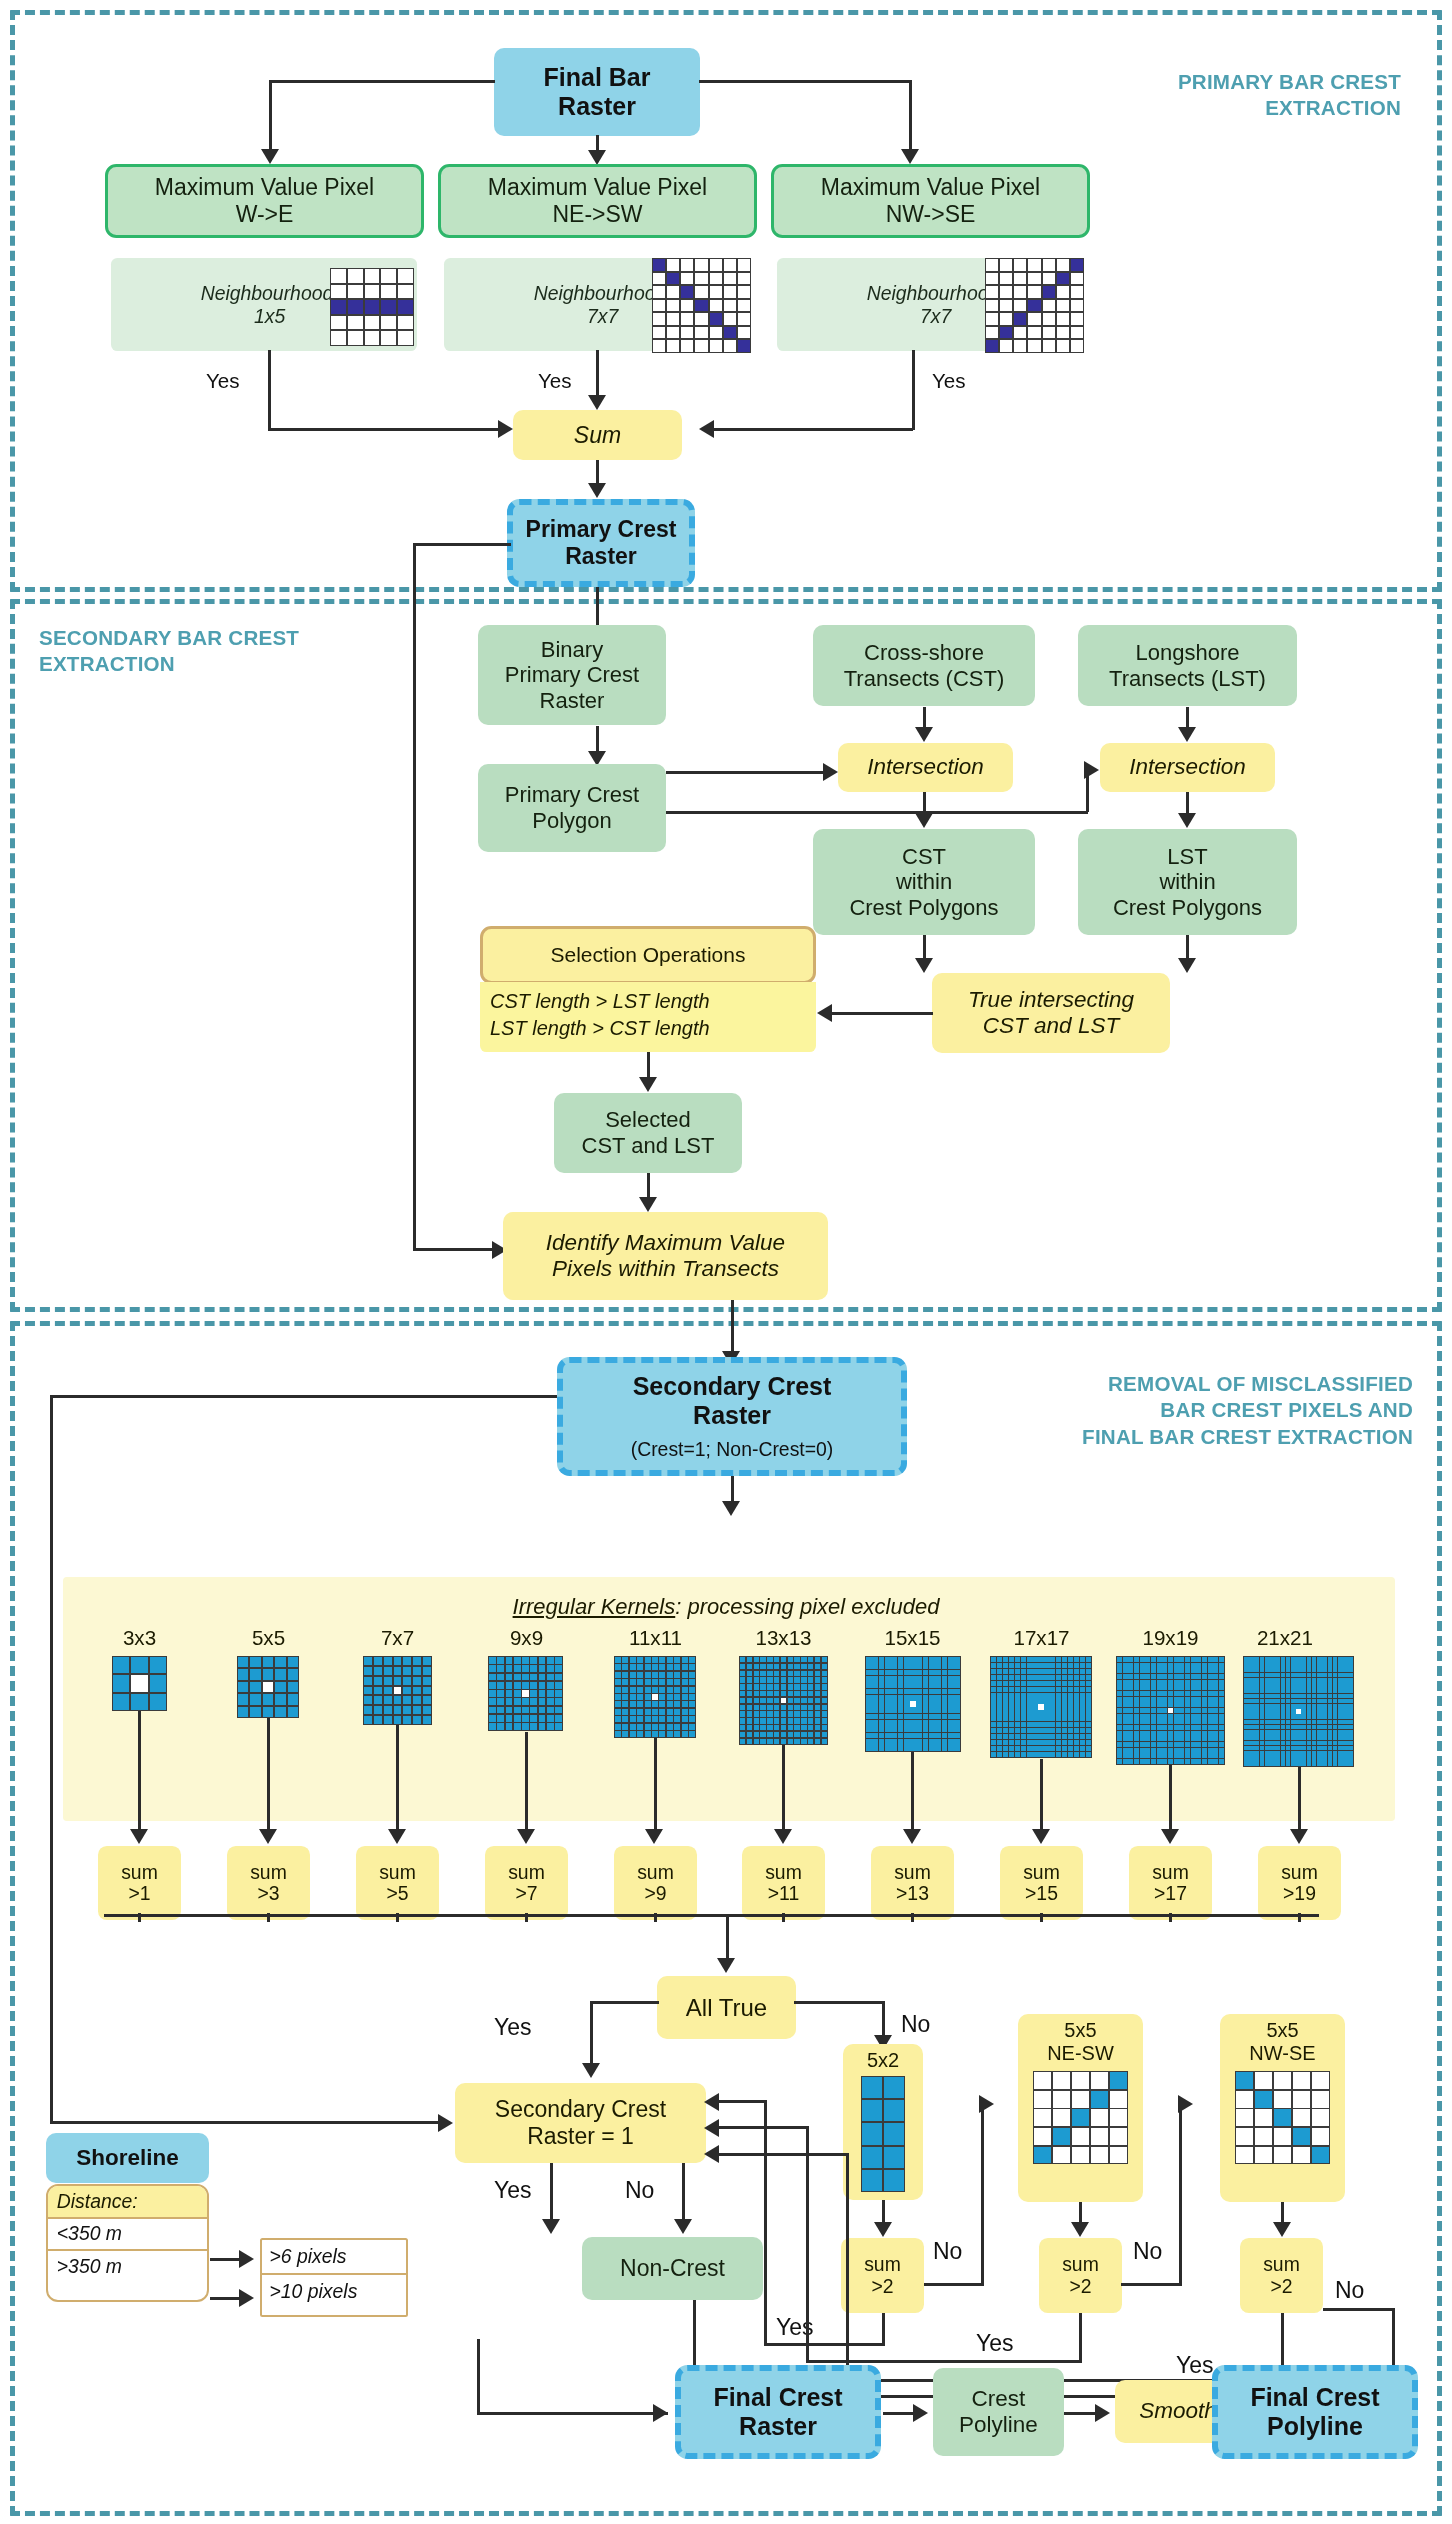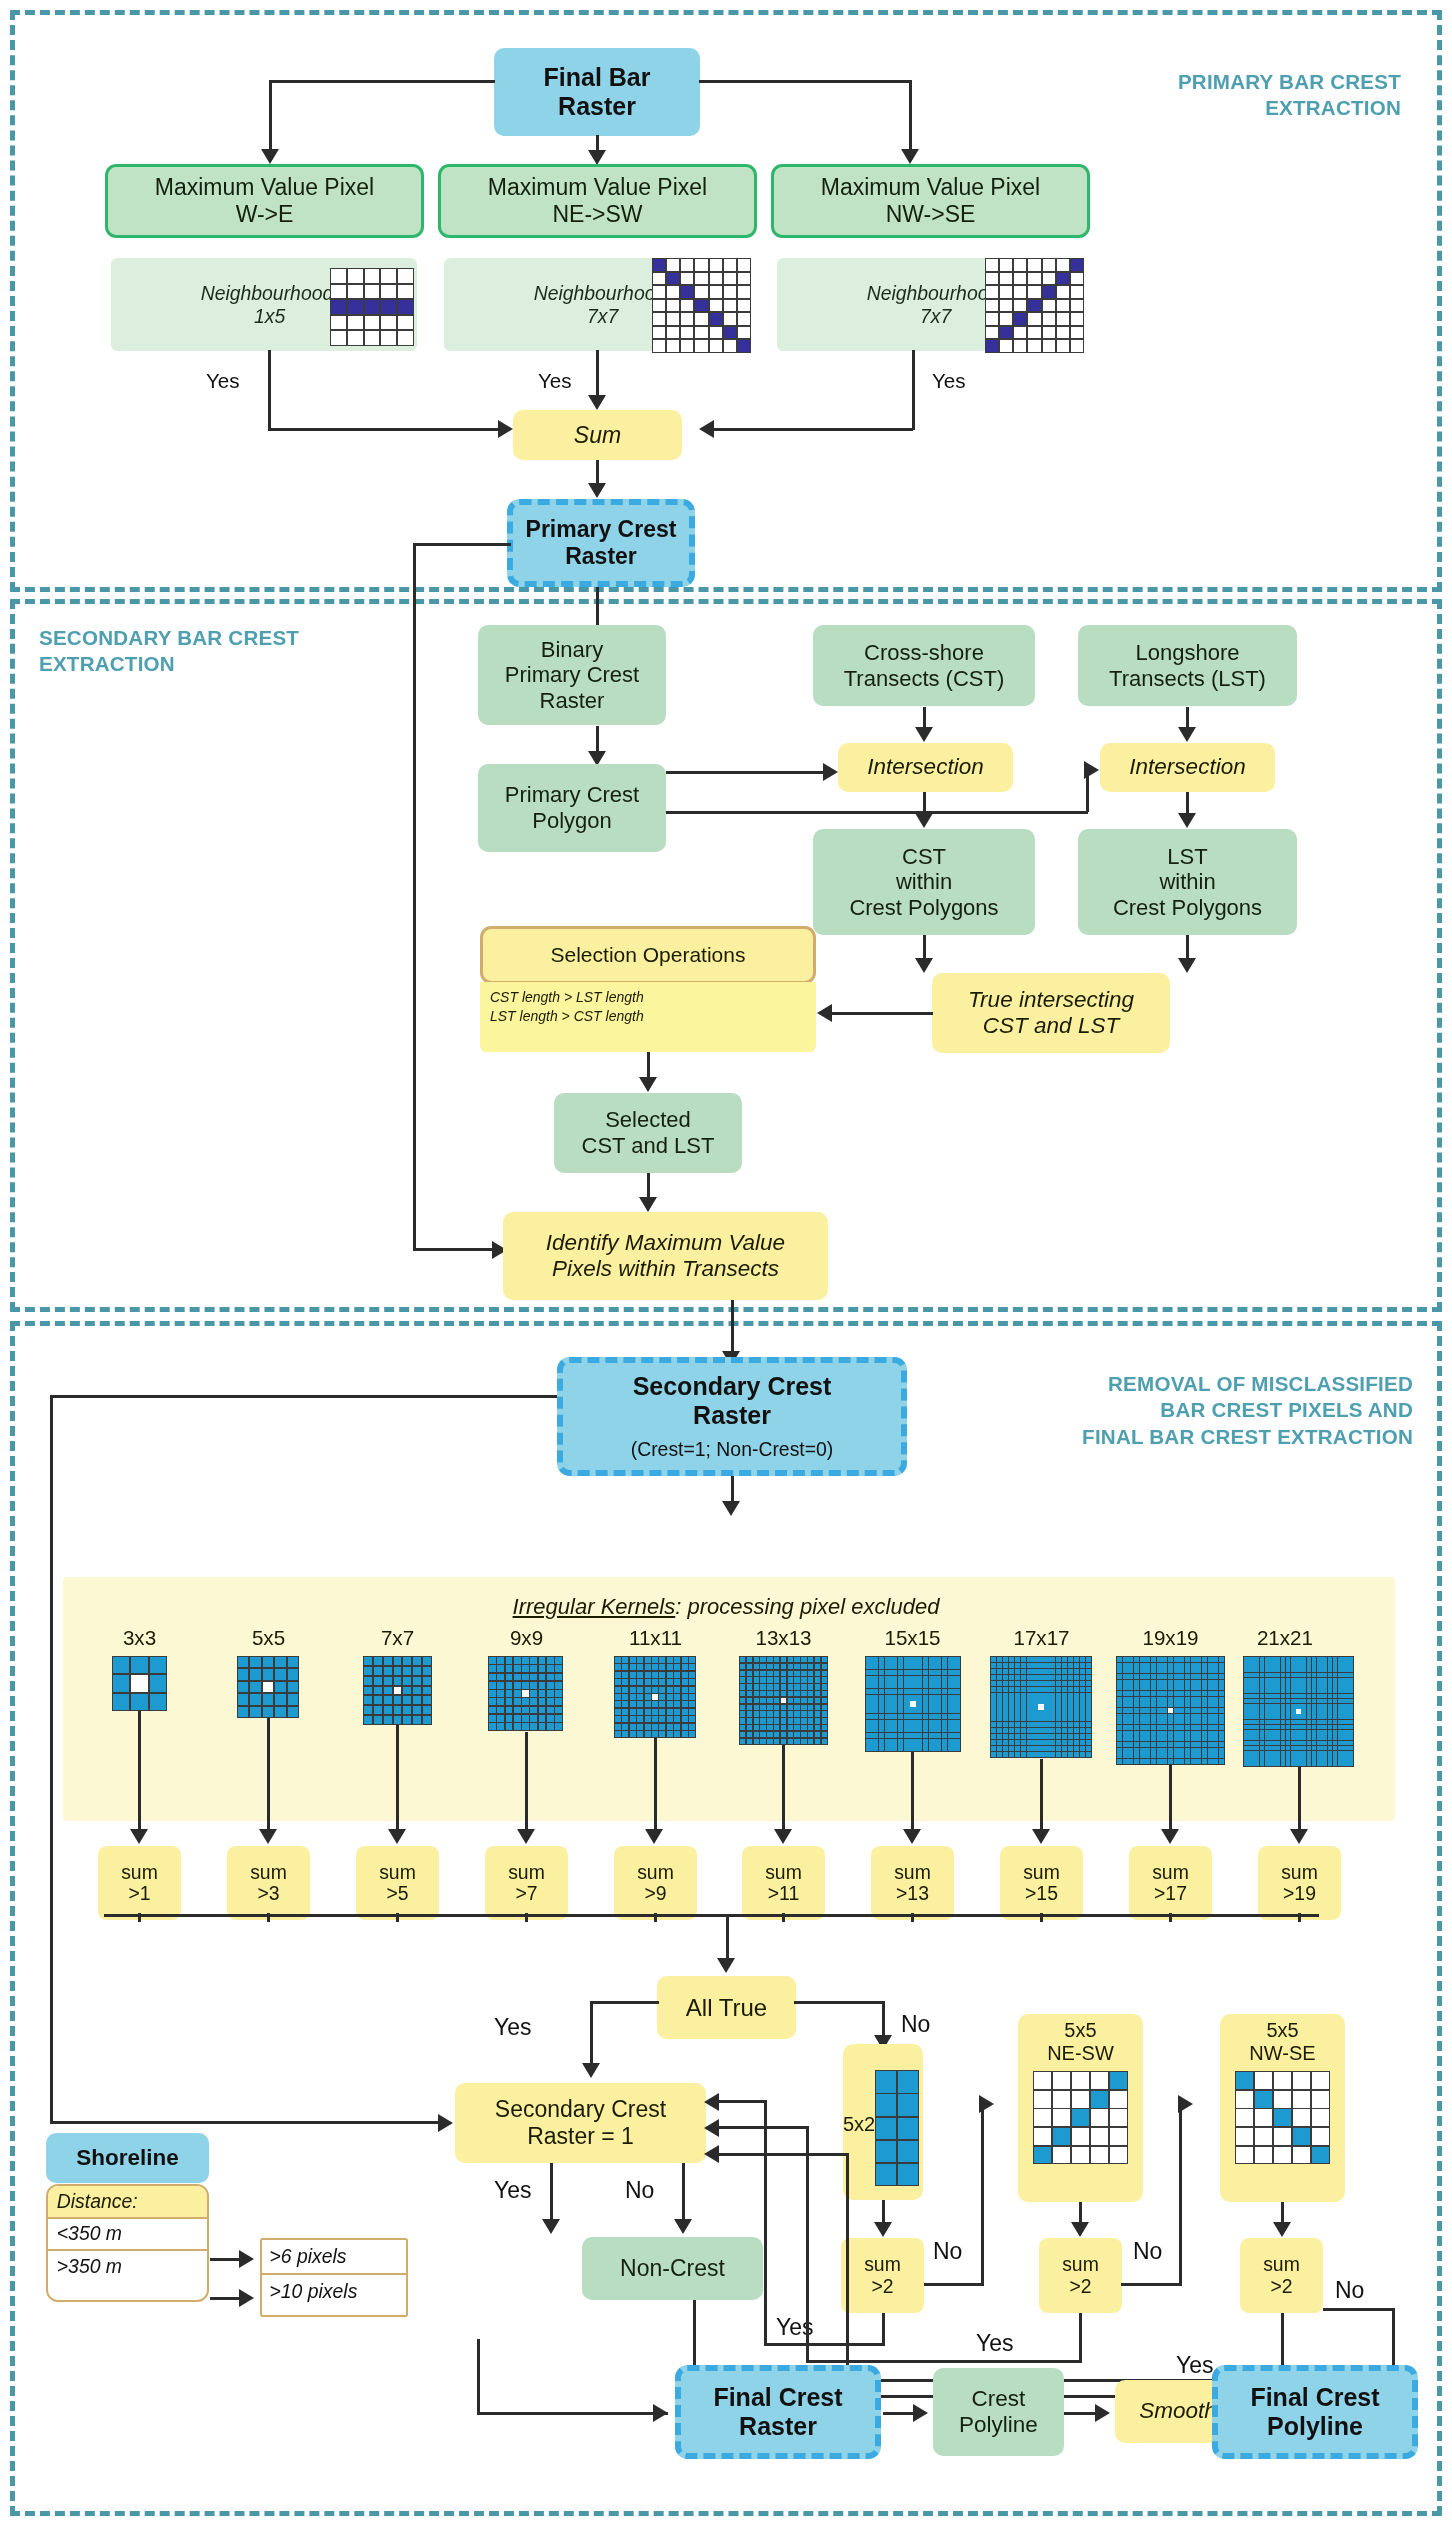--- a/index.html
+++ b/index.html
@@ -56,21 +56,21 @@
   .dt-head{background:#fbf0a0;font-style:italic;font-size:19.4px;padding:3.8px 0 3.8px 8.8px;color:#1b1b00;border-bottom:2.5px solid #d0ad6d;}
   .dt-row{font-style:italic;font-size:19.4px;padding:3.8px 0 3.8px 8.8px;color:#111;}
   .dt-row.bord{border-bottom:2.5px solid #d0ad6d;}
 
   .px-table{position:absolute;border:2.5px solid #d0ad6d;border-radius:2.5px;background:#fff;box-sizing:border-box;overflow:hidden;}
   .px-row{font-style:italic;font-size:19.4px;padding:5px 0 5px 7.5px;color:#111;}
   .px-row.bord{border-bottom:2.5px solid #d0ad6d;}
 
   .sel-head{position:absolute;background:#fbf0a0;border:3.1px solid #d0ad6d;border-radius:11.3px;
             display:flex;align-items:center;justify-content:center;font-size:21px;color:#1b1b00;box-sizing:border-box;}
-  .sel-body{position:absolute;background:#fbf59e;border-radius:0 0 6.3px 6.3px;font-style:italic;font-size:14px;
+  .sel-body{position:absolute;background:#fbf59e;border-radius:0 0 6.3px 6.3px;font-style:italic;font-size:20px;
             color:#1b1b00;line-height:1.35;padding:6.3px 0 7.5px 10px;box-sizing:border-box;}
 </style>
 </head>
 <body>
 
 <div id="page">
 
   <div class="section" style="left:10px;top:10px;width:1432px;height:582px;"></div>
   <div class="section" style="left:10px;top:599px;width:1432px;height:713px;"></div>
   <div class="section" style="left:10px;top:1321px;width:1432px;height:1195px;"></div>
@@ -2306,21 +2306,21 @@
   <div class="lbl" style="left:901px;top:2011px;font-size:23px;">No</div>
 
   <div class="node yellow" style="left:455px;top:2083px;width:251px;height:80px;font-size:23px;white-space:pre-line;">Secondary Crest
 Raster = 1</div>
 
   <div class="ln v" style="left:50px;top:1395px;height:728px;"></div>
   <div class="ln h" style="left:50px;top:1395px;width:507px;"></div>
   <div class="ln h" style="left:50px;top:2121px;width:390px;"></div>
   <div class="arw arw-r" style="left:438px;top:2114px;"></div>
 
-  <div class="node yellow" style="left:843px;top:2044px;width:80px;height:156px;flex-direction:row;justify-content:flex-start;padding-top:5px;box-sizing:border-box;">
+  <div class="node yellow" style="left:843px;top:2044px;width:80px;height:156px;flex-direction:column;justify-content:flex-start;padding-top:5px;box-sizing:border-box;">
     <span style="font-size:20px;">5x2</span>
     <div class="kgrid" id="k-5x2" style="position:relative;left:0;top:3.8px;width:44px;height:116px;grid-template-columns:repeat(2,1fr);grid-template-rows:repeat(5,1fr);gap:1.9px;">
         <div class="kcell blue"></div>
         <div class="kcell blue"></div>
         <div class="kcell blue"></div>
         <div class="kcell blue"></div>
         <div class="kcell blue"></div>
         <div class="kcell blue"></div>
         <div class="kcell blue"></div>
         <div class="kcell blue"></div>

